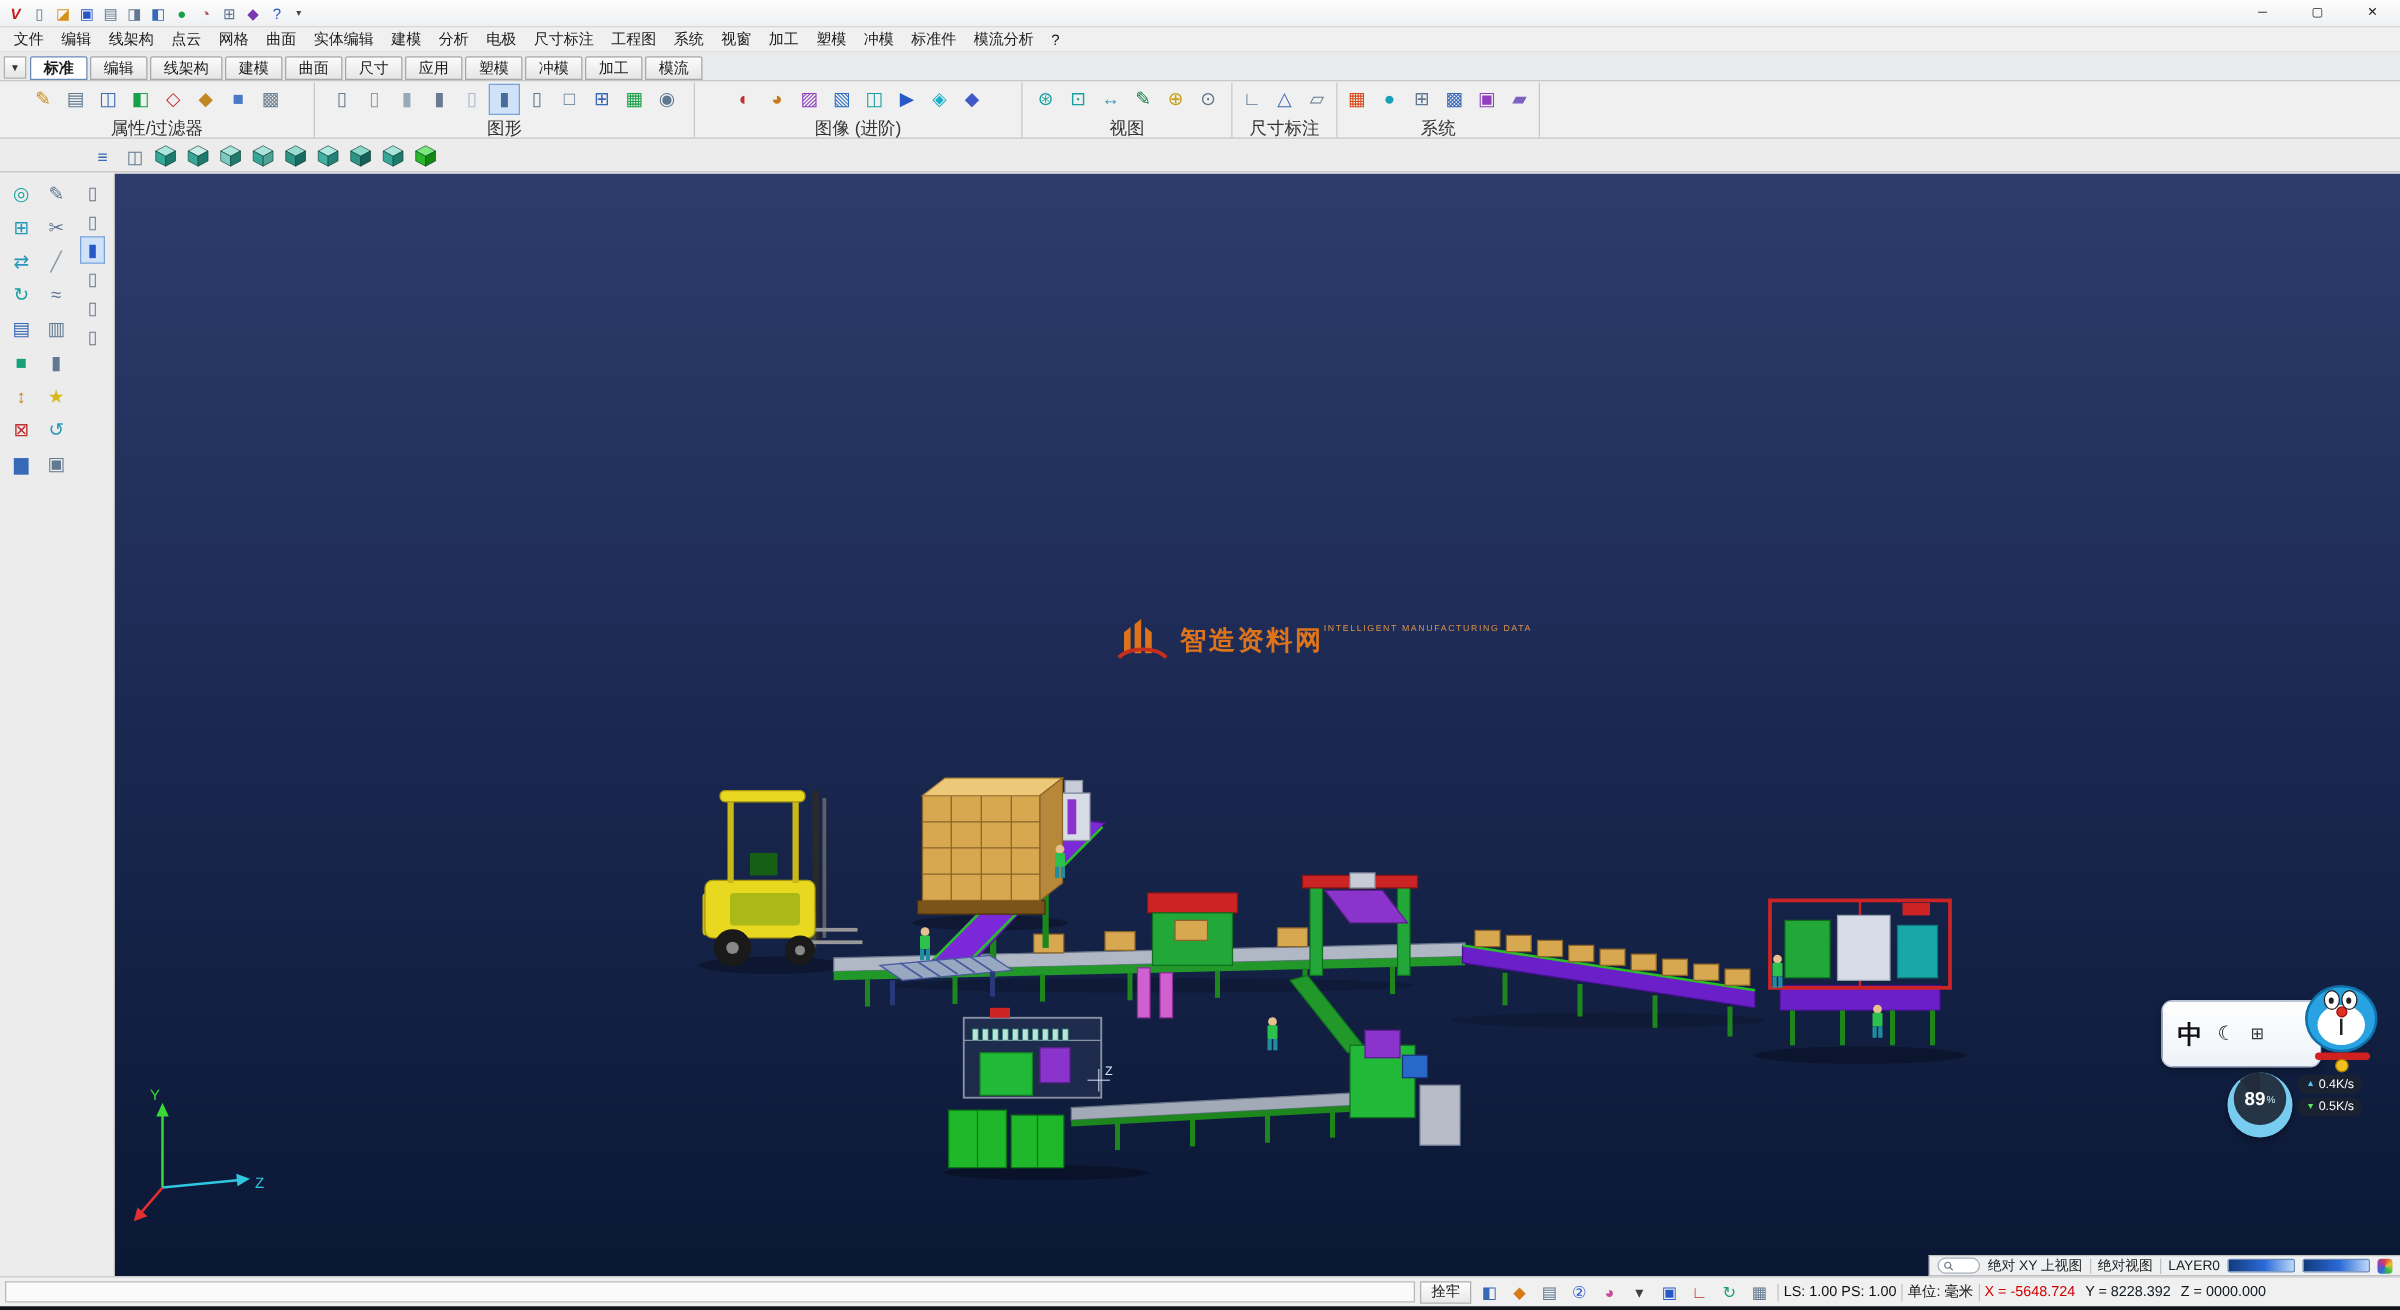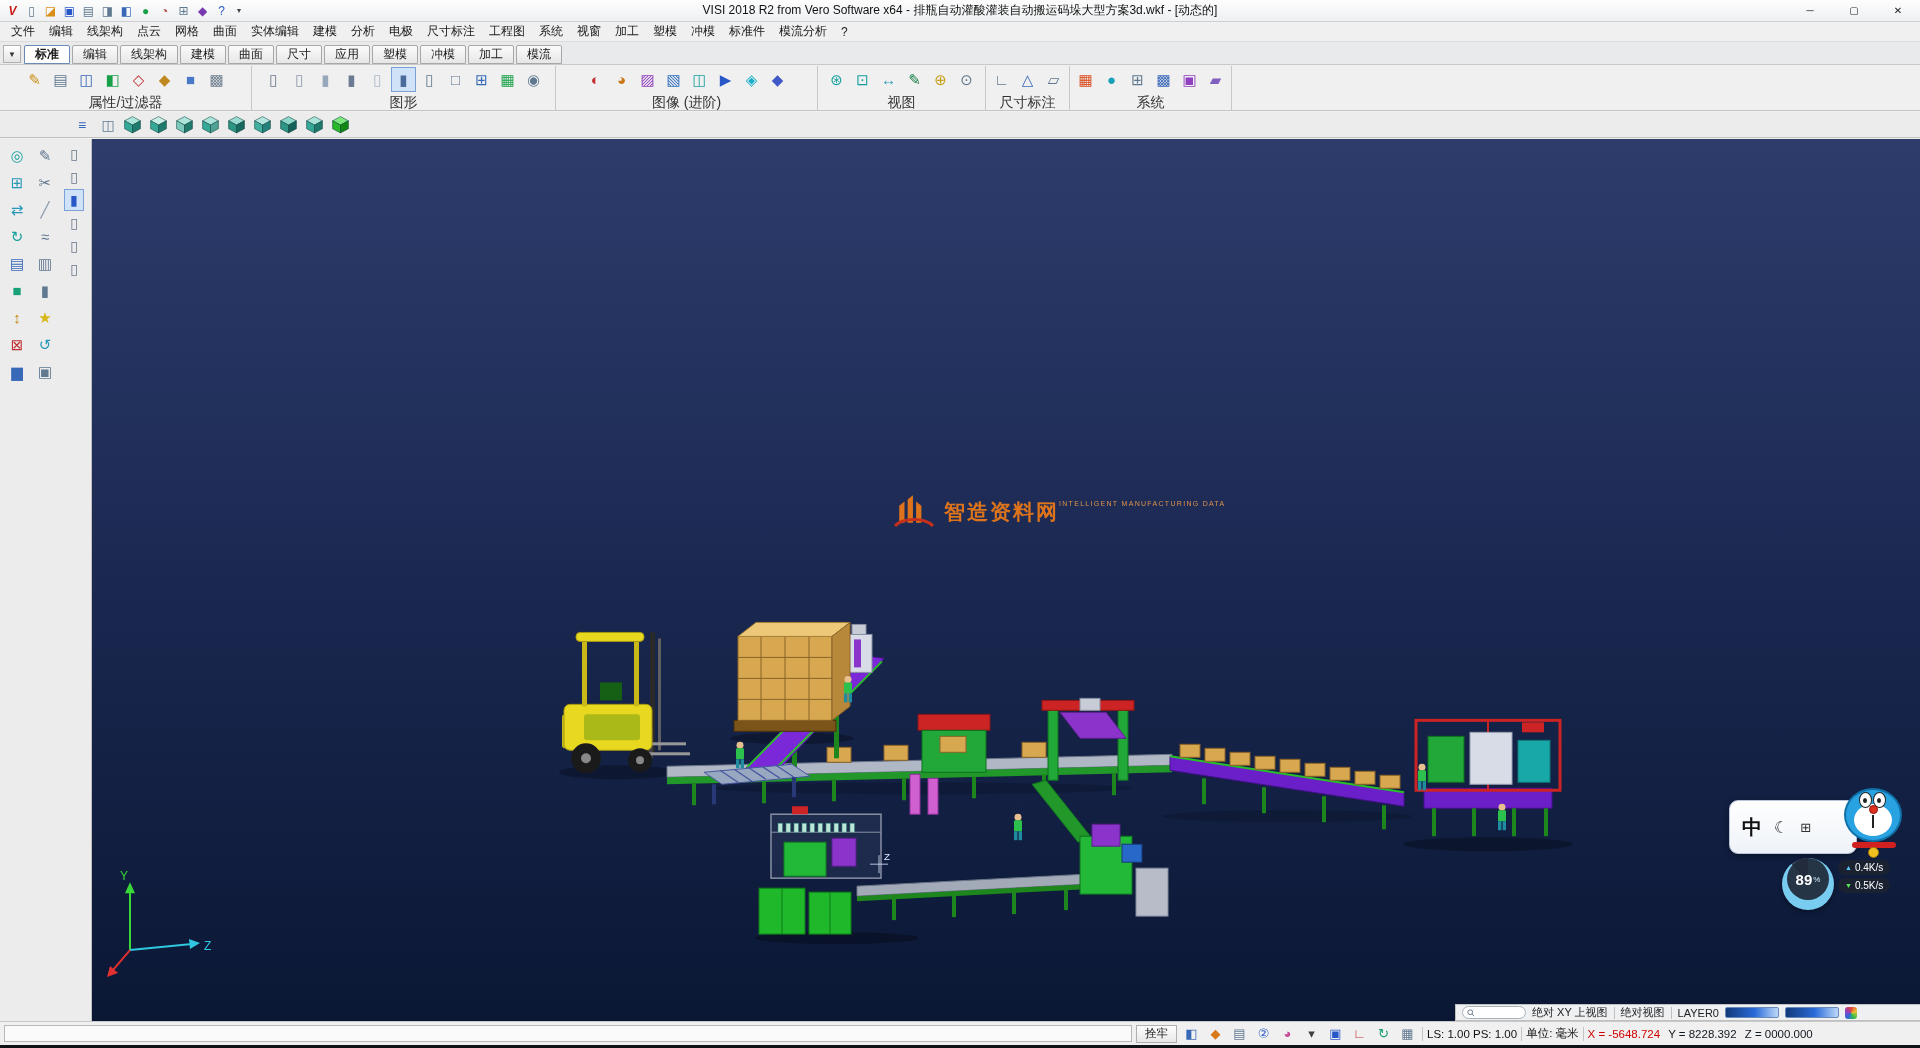--- a/index.html
+++ b/index.html
@@ -86,21 +86,21 @@
   .gauge{position:absolute;left:1782px;top:858px;width:52px;height:52px;border-radius:50%;background:conic-gradient(#78ccf0 0 321deg,rgba(120,140,160,.5) 321deg 360deg);display:flex;justify-content:center;box-shadow:0 2px 5px rgba(0,0,0,.4);z-index:6;}
   .gauge-inner{width:42px;height:42px;border-radius:50%;background:rgba(30,40,54,.92);color:#fff;display:flex;align-items:center;justify-content:center;}
   .gauge-val{font-size:15px;font-weight:bold;}
   .gauge-unit{font-size:8px;margin-left:1px;color:#cfeeff;}
   .net{position:absolute;left:1838px;top:860px;display:flex;flex-direction:column;gap:3px;z-index:5;}
   .net-row{display:flex;align-items:center;gap:3px;background:rgba(28,36,48,.9);border-radius:9px;padding:2px 7px;color:#fff;font-size:10px;white-space:nowrap;}
   .net-ico{font-size:7px;}
   .net-ico.up{color:#58c8f8;}.net-ico.down{color:#58e858;}
 
   
-  .status-strip{position:absolute;right:0;top:1004px;width:465px;height:17px;background:#eef0f2;border:1px solid #c0c0c0;border-right:none;display:flex;align-items:center;gap:6px;padding:0 6px;z-index:4;font-size:11px;color:#222;}
+  .status-strip{position:absolute;right:0;top:1004px;width:377px;height:17px;background:#eef0f2;border:1px solid #c0c0c0;border-right:none;display:flex;align-items:center;gap:6px;padding:0 6px;z-index:4;font-size:11px;color:#222;}
   .search{display:flex;align-items:center;background:#fff;border:1px solid #a8b0b8;border-radius:8px;height:13px;width:64px;padding:0 4px;gap:3px;}
   .search svg{width:8px;height:8px;flex:none;}
   .search input{border:none;outline:none;width:100%;font-size:10px;height:11px;background:transparent;}
   .strip-label{white-space:nowrap;}
   .strip-sep{width:1px;height:12px;background:#c0c0c0;}
   .meter{width:54px;height:11px;border:1px solid #6888b8;background:linear-gradient(90deg,#123a7a,#2a6ad8 55%,#bcd8fa);border-radius:2px;flex:none;}
   .mini-palette{width:12px;height:12px;border-radius:3px;background:conic-gradient(#e04040,#e8c030,#38c048,#3068d8,#9040c0,#e04040);flex:none;}
 
   
   .statusbar{position:absolute;left:0;right:0;top:1021px;height:24px;background:#f0f0f0;border-top:1px solid #c8c8c8;display:flex;align-items:center;padding:0 4px;gap:4px;font-size:11.5px;}
@@ -115,21 +115,20 @@
   .coord-x{color:#d00000;}
   .coord-y,.coord-z{color:#101820;}
   .bottom-sliver{position:absolute;left:0;right:0;bottom:0;height:3px;background:#101418;}
 </style>
 </head>
 <body>
 
 <div class="app" data-name="visi-app-window">
 
   <header class="titlebar" data-name="title-bar">
-    <div class="title" data-name="window-title">VISI 2018 R2 from Vero Software x64 - 排瓶自动灌酸灌装自动搬运码垛大型方案3d.wkf - [动态的]</div>
     <div class="qat" data-name="quick-access-toolbar">
 
     <button class="qicon" data-name="visi-logo-icon">
           <span class="g" style="color: rgb(200, 24, 24);">V</span>
         </button>
         <button class="qicon" data-name="new-document-icon">
           <span class="g" style="color: rgb(96, 120, 144);">▯</span>
         </button>
         <button class="qicon" data-name="open-file-icon">
           <span class="g" style="color: rgb(216, 144, 24);">◪</span>

